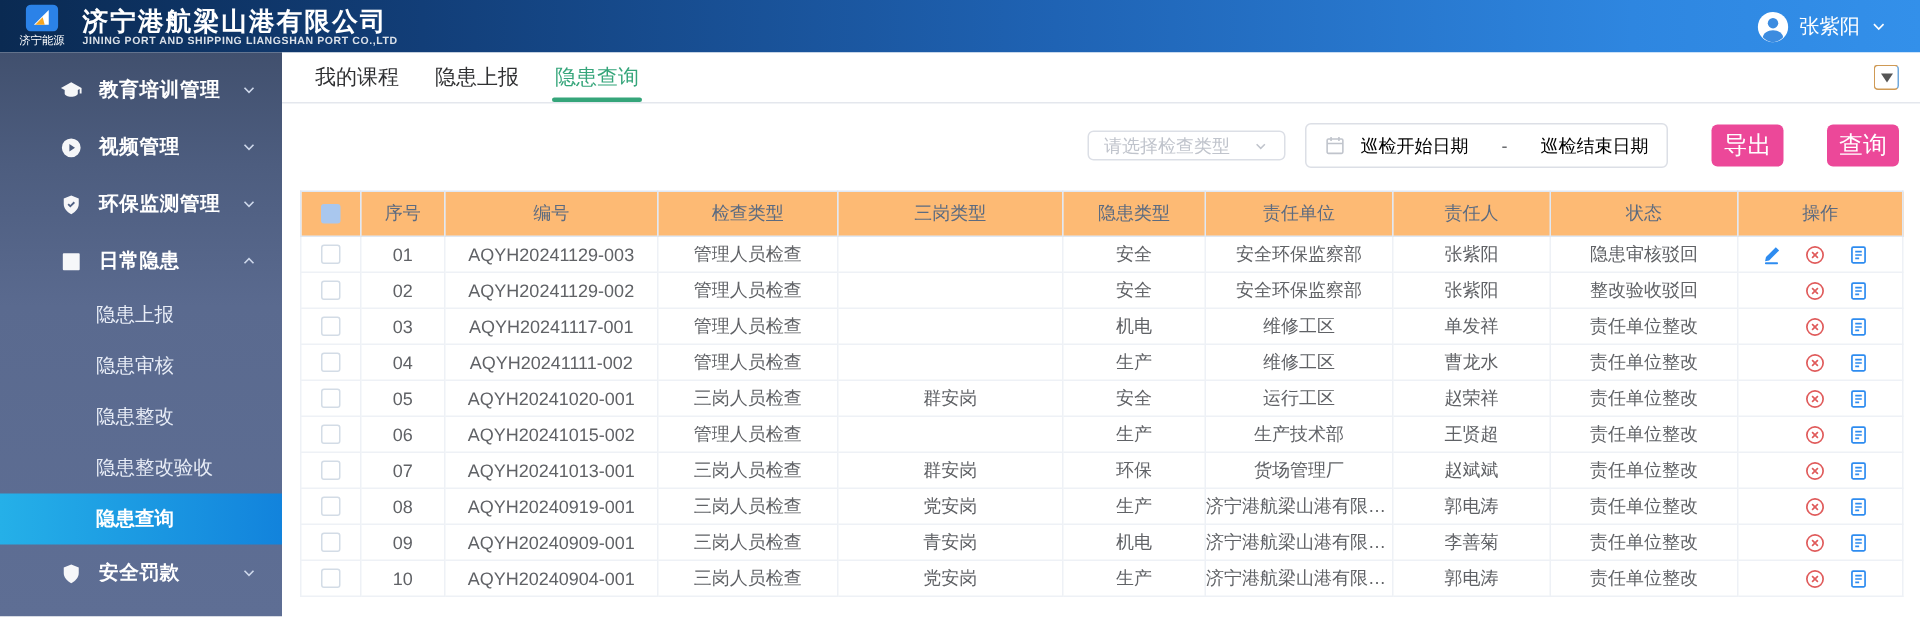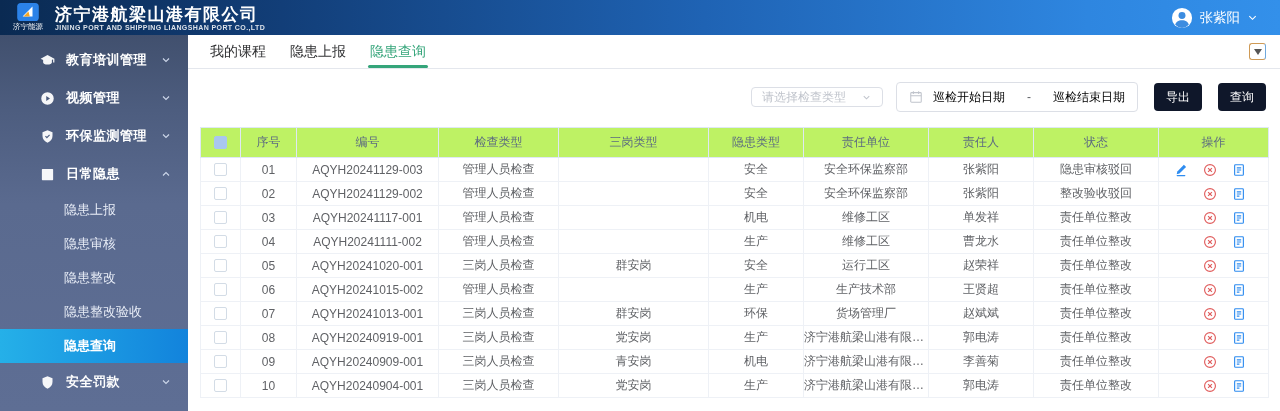--- a/index.html
+++ b/index.html
@@ -57,28 +57,28 @@
   .select-box { width:132px; height:20px; border:1px solid #dcdfe6; border-radius:4px;
     display:flex; align-items:center; padding:0 10px; cursor:pointer; }
   .select-box .ph { flex:1; font-size:12px; color:#c0c4cc; }
   .select-box .chev { width:11px; height:11px; }
   .select-box + .select-box { margin-left:39px; }
   .date-box { margin-left:13px; width:242px; height:30px; border:1px solid #dcdfe6; border-radius:4px;
     display:flex; align-items:center; padding:0 12px; cursor:text; }
   .date-box .cal { width:14px; height:14px; flex:none; margin-right:10px; }
   .date-box .ph { font-size:12px; color:#000000; white-space:nowrap; }
   .date-box .sep { flex:1; text-align:center; font-size:12px; color:#606266; }
-  .btn { margin-left:16px; width:48px; height:28px; border:none; border-radius:4px;
-    background:#0f172a; color:#fff; font-size:12px; cursor:pointer;
+  .btn { margin-left:29px; width:48px; height:28px; border:none; border-radius:4px;
+    background:#ec4899; color:#fff; font-size:16px; cursor:pointer;
     font-family:"Liberation Sans","DejaVu Sans",sans-serif; }
 
   
   .table-wrap { margin:0 12px; }
   table { width:100%; border-collapse:collapse; table-layout:fixed; }
-  thead th { height:30px; background:#bef264; color:#5c6b80; font-size:12px; font-weight:400;
+  thead th { height:30px; background:#fdba74; color:#5c6b80; font-size:12px; font-weight:400;
     border:1px solid #dfe8f4; border-top:1px solid #dfe8f4; }
   tbody td { height:24px; text-align:center; font-size:12px; color:#606266;
     border:1px solid #eef1f6; white-space:nowrap; overflow:hidden; text-overflow:ellipsis; }
   .cb { width:13px; height:13px; border:1px solid #d3dce6; border-radius:2px; background:#fff;
     margin:0 auto; cursor:pointer; }
   .cb.all { background:#a9c7ee; border-color:#a9c7ee; }
   .ops { display:flex; justify-content:flex-end; align-items:center; gap:15px; padding-right:22px; }
   .ops svg { width:14px; height:14px; display:block; cursor:pointer; }
 </style>
 </head>

